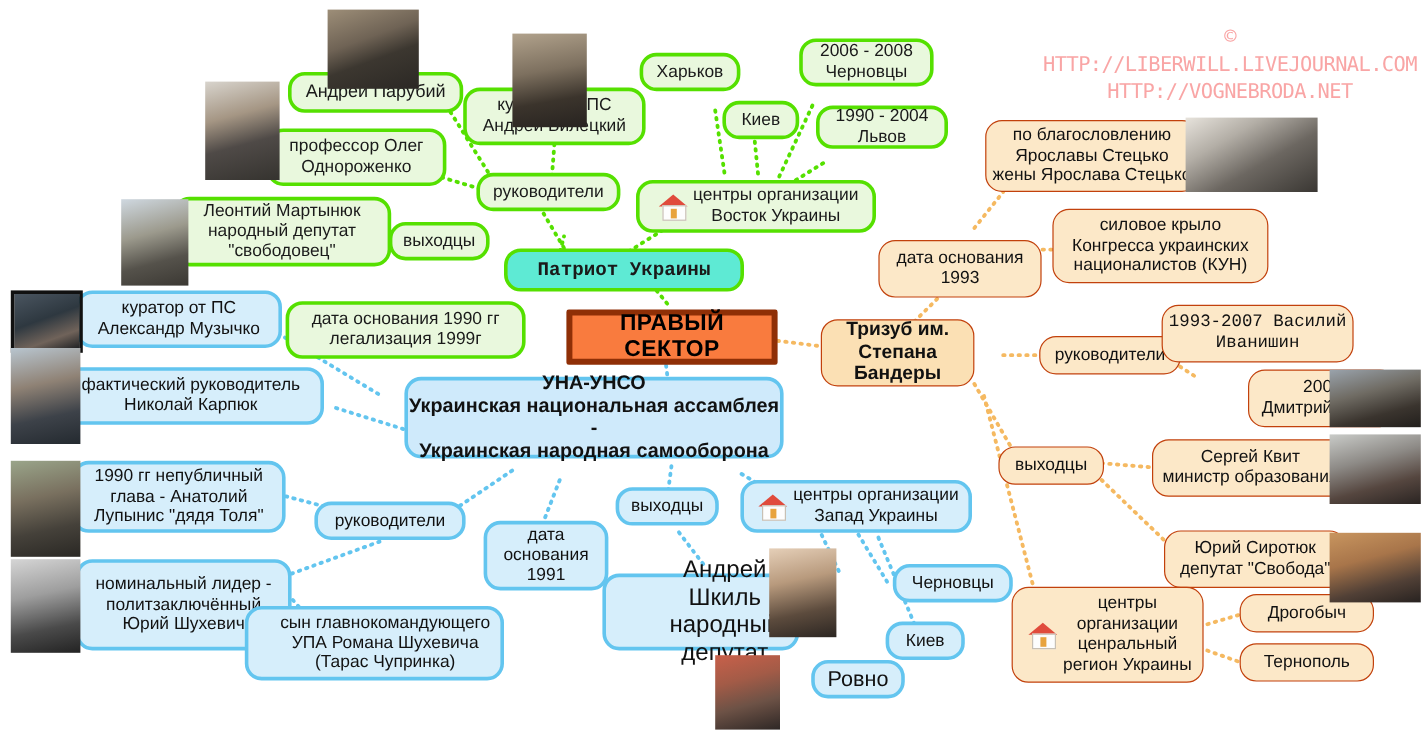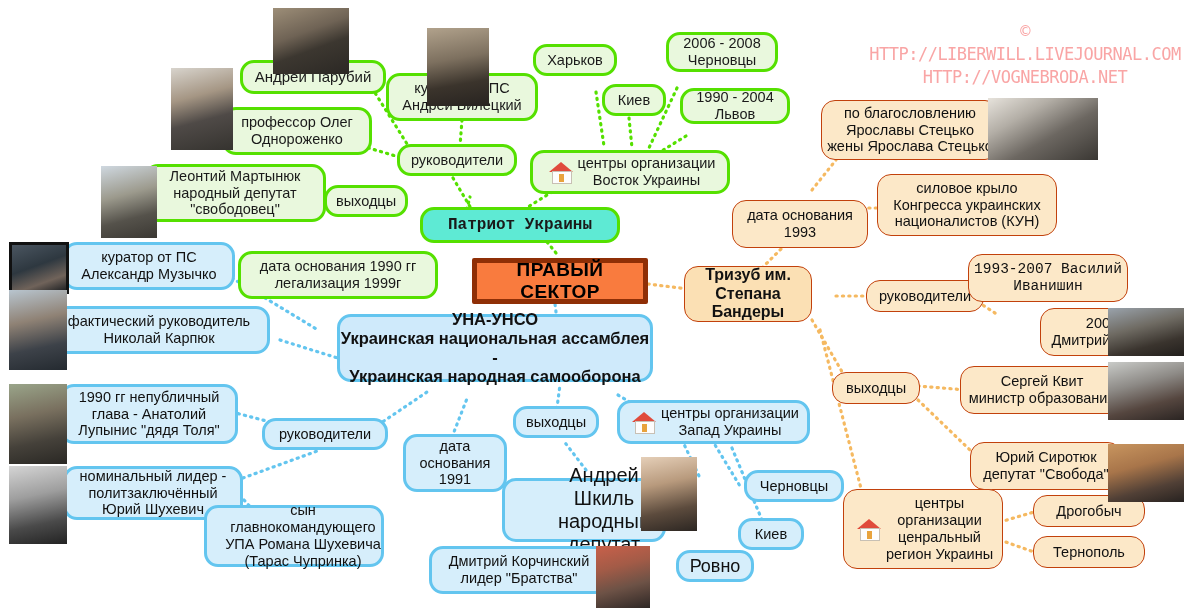--- a/index.html
+++ b/index.html
@@ -241,41 +241,37 @@
     <span class="lbl">фактический руководитель
 Николай Карпюк</span>
   </div>
 
   <div class="node b" style="left:60px;top:384px;width:178px;height:60px;font-size:14.5px;">
     <span class="lbl">1990 гг непубличный
 глава - Анатолий
 Лупынис "дядя Толя"</span>
   </div>
 
-  <div class="node b" style="left:63px;top:466px;width:180px;height:54px;font-size:14.5px;">
+  <div class="node b" style="left:63px;top:466px;width:180px;height:76px;font-size:14.5px;">
     <span class="lbl">номинальный лидер -
 политзаключённый
 Юрий Шухевич</span>
   </div>
 
-  <div class="node b" style="left:204px;top:505px;width:180px;height:62px;font-size:14.5px;padding-left:18px;">
+  <div class="node b" style="left:204px;top:505px;width:216px;height:62px;font-size:14.5px;padding-left:18px;">
     <span class="lbl">сын главнокомандующего
 УПА Романа Шухевича
 (Тарас Чупринка)</span>
   </div>
 
   <div class="node b" style="left:502px;top:478px;width:164px;height:64px;font-size:20px;padding-left:40px;">
     <span class="lbl">Андрей Шкиль
 народный депутат</span>
   </div>
 
-  <div class="node b" style="left:429px;top:546px;width:180px;height:48px;font-size:14.5px;">
-    <span class="lbl">Дмитрий Корчинский
-лидер "Братства"</span>
-  </div>
 
   <div class="node b" style="left:617px;top:400px;width:193px;height:44px;font-size:14.5px;padding-left:4px;">
     <span class="house">
       <span class="roof"></span>
         <span class="body"></span>
         <span class="door"></span>
     </span>
     <span class="lbl">центры организации
 Запад Украины</span>
   </div>

